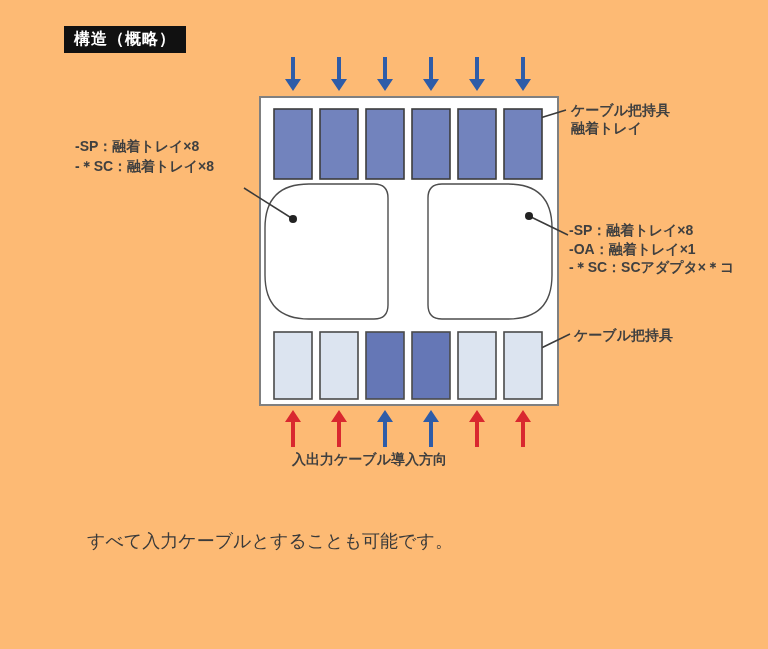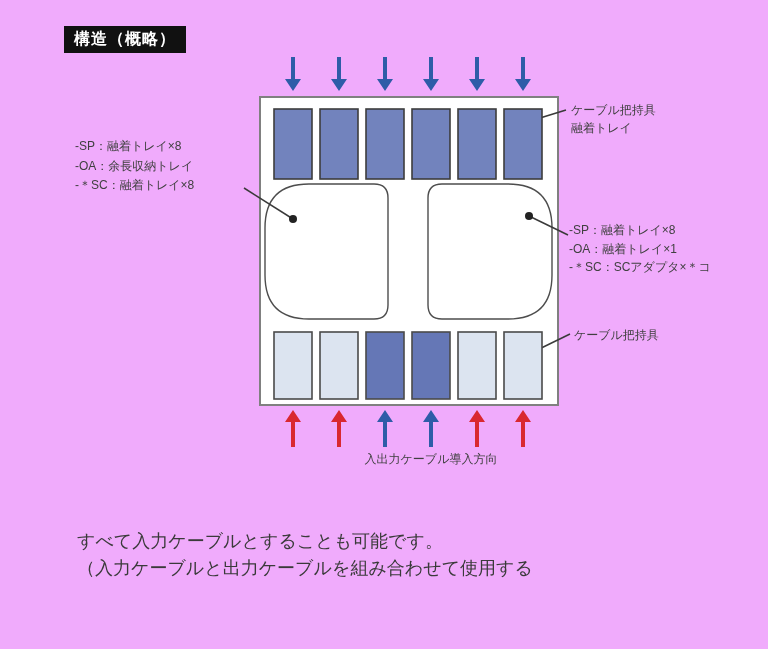--- a/index.html
+++ b/index.html
@@ -1,33 +1,33 @@
 <!DOCTYPE html>
 <html style="--cell-blue: #7283bd; --cell-dark-blue: #6577b6; --cell-light-blue: #dce4f0; --arrow-blue: #2e5ca8; --arrow-red: #d9282f; --box-border: #808080; --line: #3a3a3a; --text: #404040; --label-bg: #111111; --label-text: #ffffff;"><head>
 <meta charset="utf-8">
 <style>
   html,body{margin:0;padding:0;background:#ffffff;}
   .page{
-    position:relative;width:768px;height:649px;background:#f0abfc;overflow:hidden;
+    position:relative;width:768px;height:649px;background:#fdba74;overflow:hidden;
     font-family:"Liberation Sans","DejaVu Sans",sans-serif;
     color:var(--text,#404040);
   }
   .diagram-svg{position:absolute;left:0;top:0;}
   .header-label{
     position:absolute;left:64px;top:26px;height:27px;padding:0 10px;
     background:var(--label-bg,#111);color:var(--label-text,#fff);
     font-size:16px;font-weight:bold;display:flex;align-items:center;letter-spacing:1px;
   }
-  .note{position:absolute;font-size:12px;line-height:19.5px;white-space:nowrap;font-weight:400;}
+  .note{position:absolute;font-size:14px;line-height:19.5px;white-space:nowrap;font-weight:700;}
   .note-left{left:75px;top:137px;}
   .note-grip-top{left:571px;top:102px;line-height:17.5px;}
   .note-right{left:569px;top:221px;line-height:18.5px;}
   .note-grip-bottom{left:574px;top:326px;}
-  .note-direction{left:303px;top:450px;width:256px;text-align:center;line-height:18.5px;}
-  .footer-text{position:absolute;left:77px;top:528px;font-size:18px;line-height:26.5px;color:#3a3a3a;white-space:nowrap;}
+  .note-direction{left:292px;top:450px;width:256px;text-align:left;line-height:18.5px;}
+  .footer-text{position:absolute;left:87px;top:528px;font-size:18px;line-height:26.5px;color:#3a3a3a;white-space:nowrap;}
   .enclosure{fill:#ffffff;stroke:var(--box-border,#808080);stroke-width:2;}
   .tray{fill:#ffffff;stroke:#4d4d4d;stroke-width:1.4;}
   .leader{stroke:var(--line,#3a3a3a);stroke-width:1.5;}
   .leader-dot{fill:#222222;}
 </style>
 </head>
 <body>
 
 <div class="page">
 
@@ -72,21 +72,20 @@
       <path d="M 291 447 L 291 422 L 285 422 L 293 410 L 301 422 L 295 422 L 295 447 Z" fill="#d9282f"></path>
       <path d="M 337 447 L 337 422 L 331 422 L 339 410 L 347 422 L 341 422 L 341 447 Z" fill="#d9282f"></path>
       <path d="M 383 447 L 383 422 L 377 422 L 385 410 L 393 422 L 387 422 L 387 447 Z" fill="#2e5ca8"></path>
       <path d="M 429 447 L 429 422 L 423 422 L 431 410 L 439 422 L 433 422 L 433 447 Z" fill="#2e5ca8"></path>
       <path d="M 475 447 L 475 422 L 469 422 L 477 410 L 485 422 L 479 422 L 479 447 Z" fill="#d9282f"></path>
       <path d="M 521 447 L 521 422 L 515 422 L 523 410 L 531 422 L 525 422 L 525 447 Z" fill="#d9282f"></path>
     </svg>
 
   <div class="note note-left">
     <div>-SP：融着トレイ×8</div>
-    <div>-OA：余長収納トレイ</div>
     <div>-＊SC：融着トレイ×8</div>
   </div>
 
   <div class="note note-grip-top">
     <div>ケーブル把持具</div>
     <div>融着トレイ</div>
   </div>
 
   <div class="note note-right">
     <div>-SP：融着トレイ×8</div>
@@ -97,16 +96,15 @@
   <div class="note note-grip-bottom">
     <div>ケーブル把持具</div>
   </div>
 
   <div class="note note-direction">
     <div>入出力ケーブル導入方向</div>
   </div>
 
   <div class="footer-text">
     <div>すべて入力ケーブルとすることも可能です。</div>
-    <div>（入力ケーブルと出力ケーブルを組み合わせて使用する</div>
   </div>
 
 </div>
 
 </body></html>

